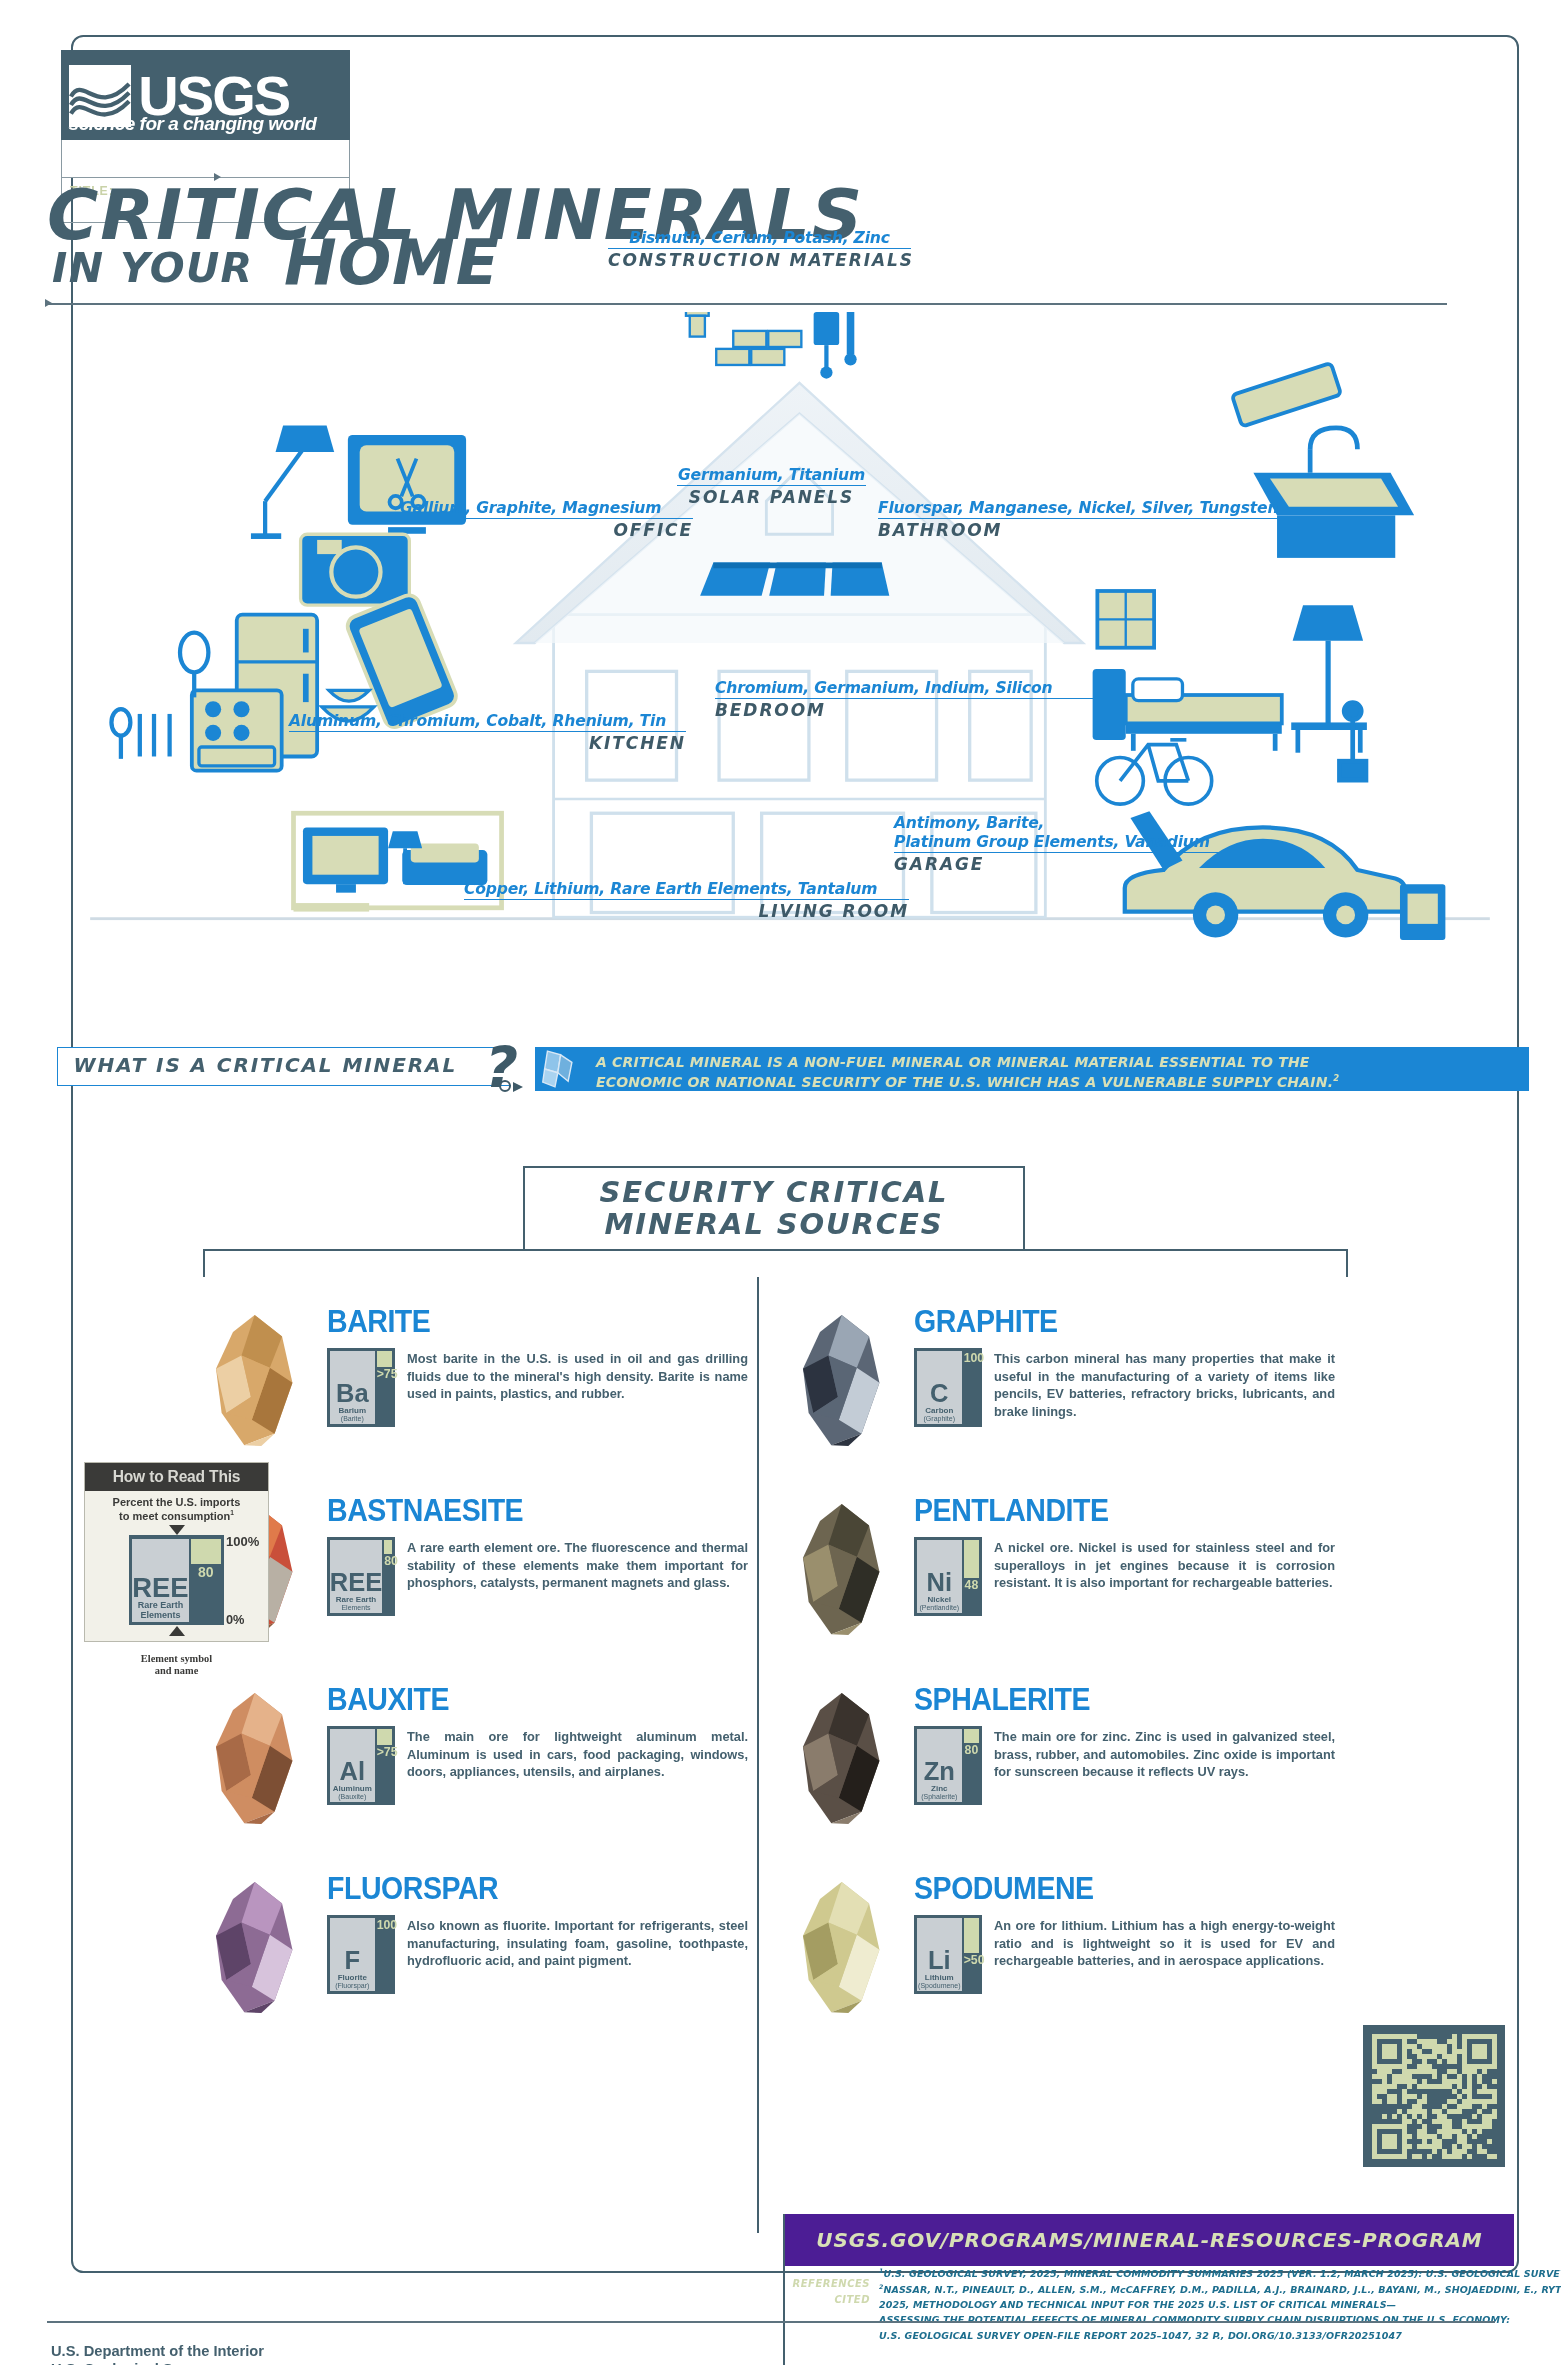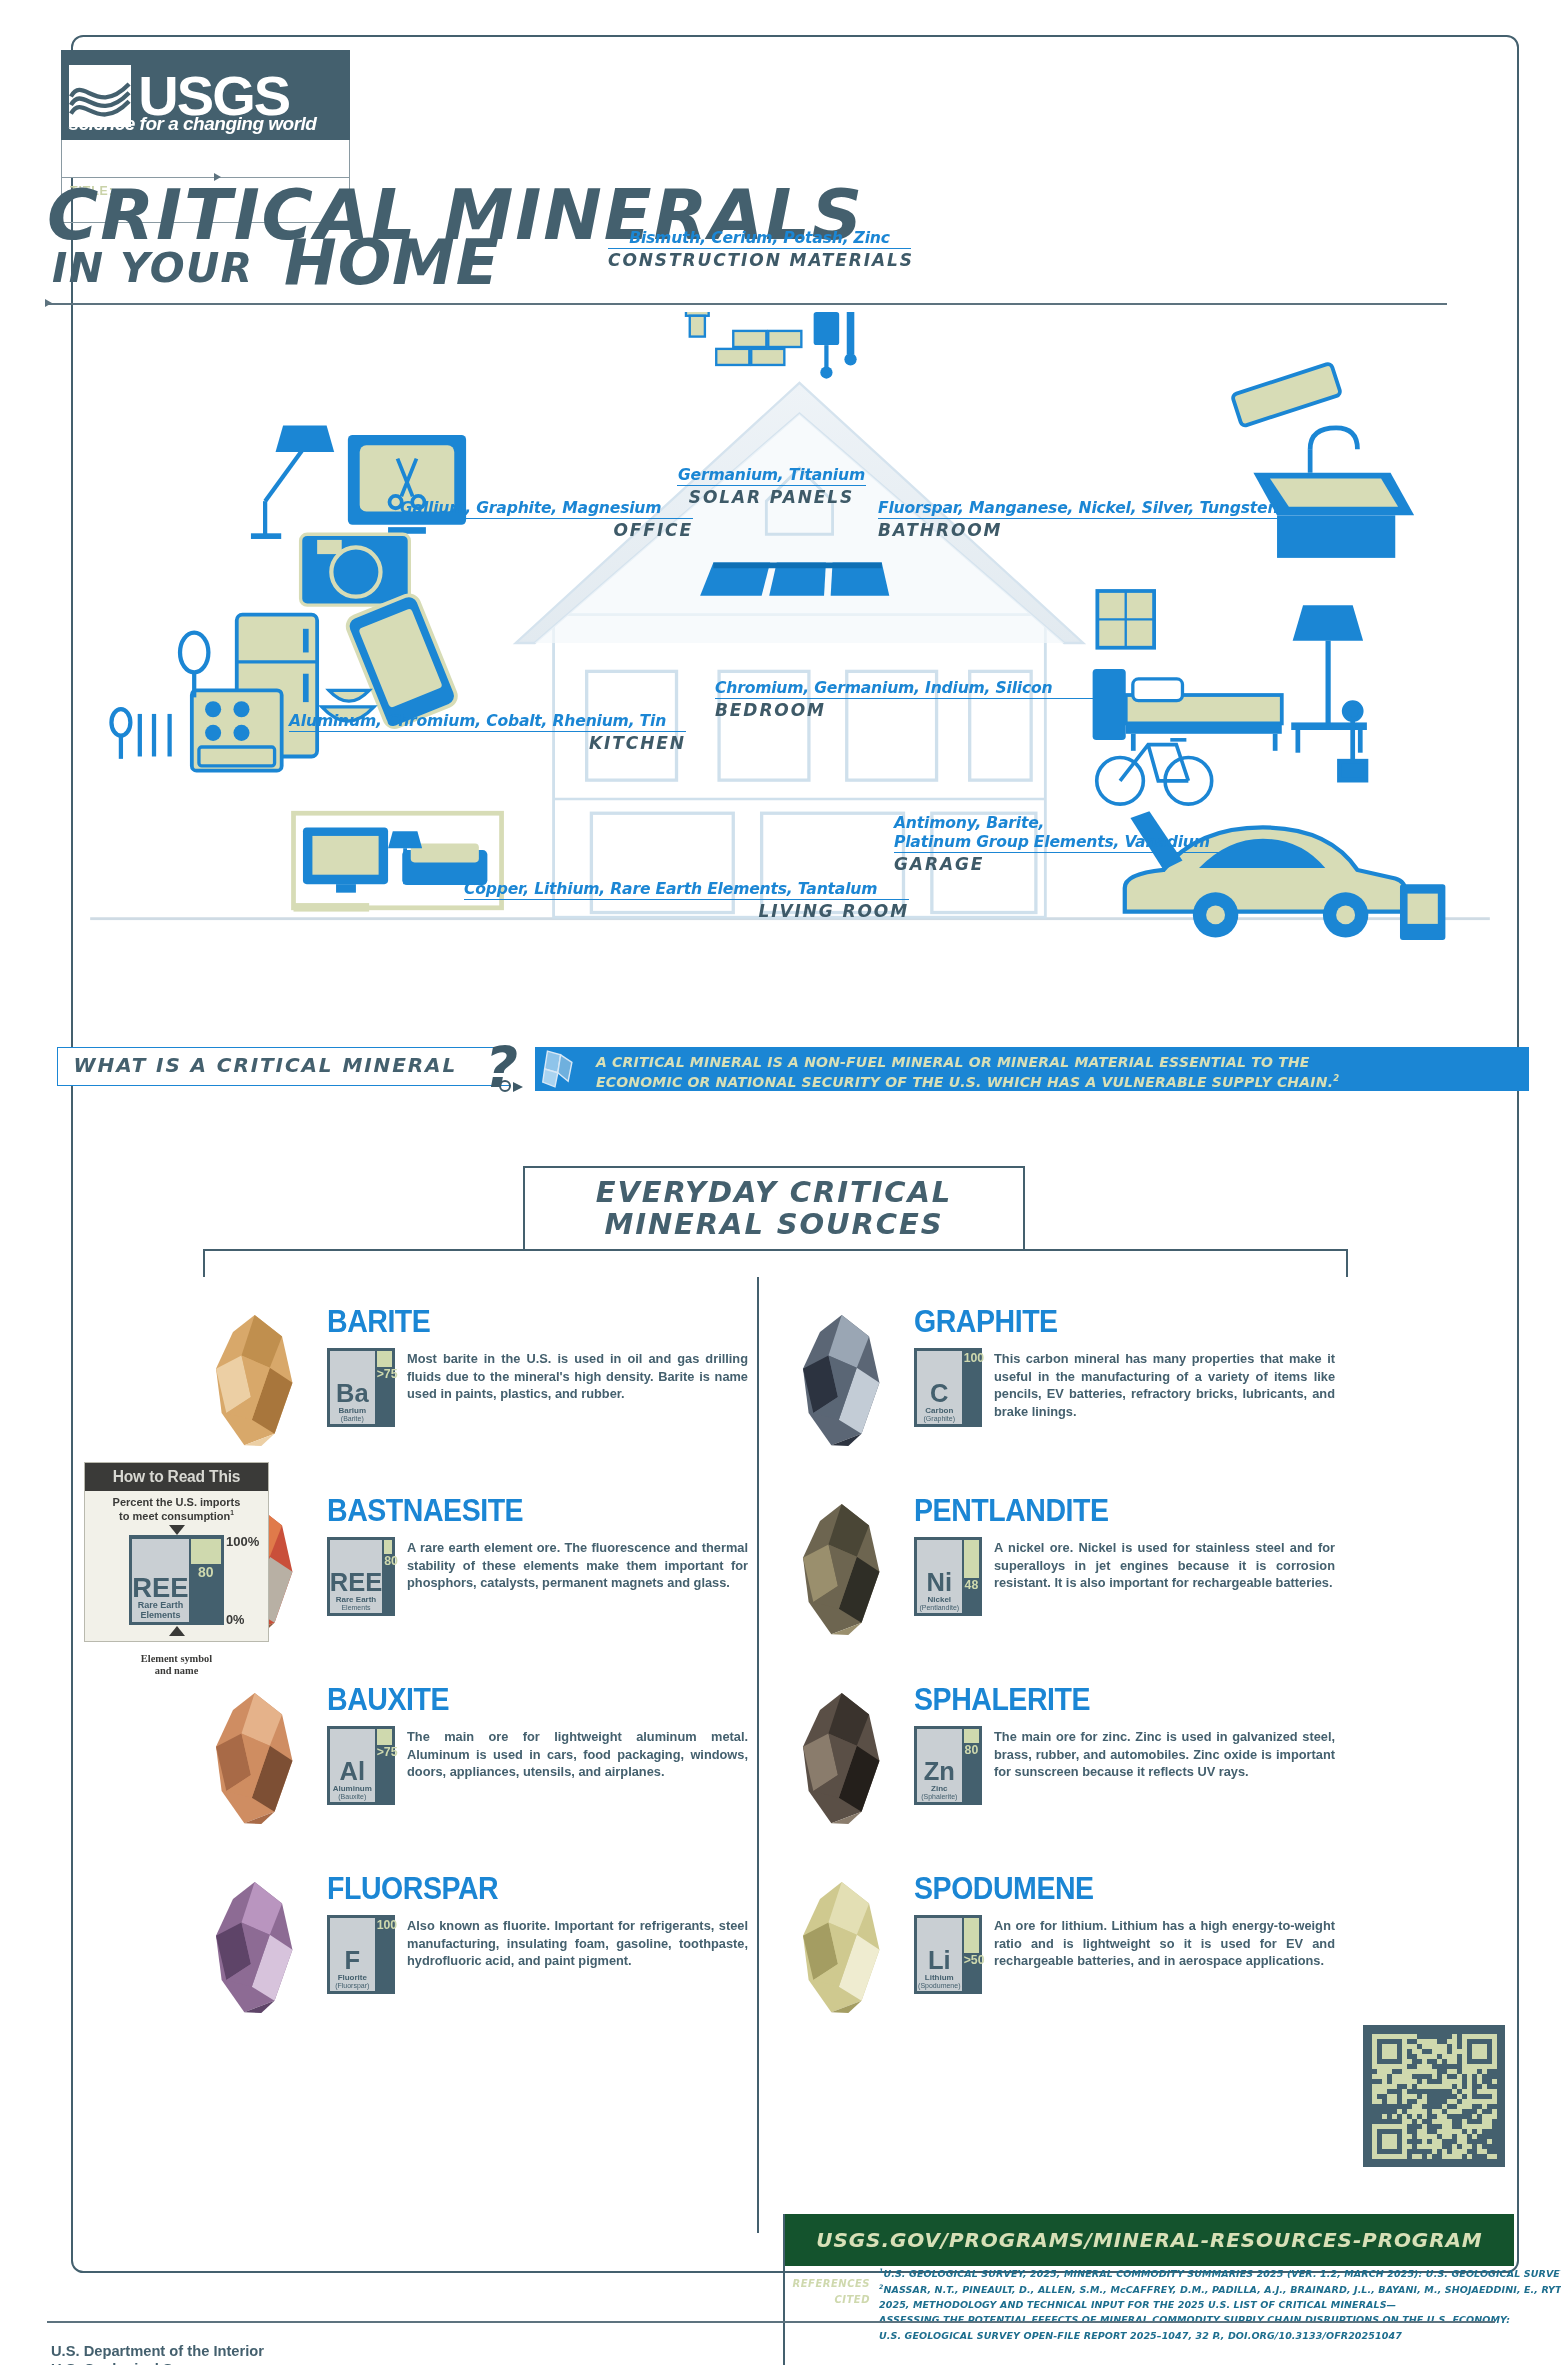--- a/index.html
+++ b/index.html
@@ -232,21 +232,21 @@
     z-index:-1;
   }
 
   
   .qr{
     position:absolute; left:1363px; top:2025px; width:142px; height:142px;
     background:#44606e; padding:8.5px;
   }
   .qr canvas, .qr .grid{ width:100%; height:100%; display:grid; }
   .url-bar{
-    position:absolute; left:785px; top:2214px; width:729px; height:52px; background:#14532d;
+    position:absolute; left:785px; top:2214px; width:729px; height:52px; background:#4c1d95;
     display:flex; align-items:center; justify-content:center;
   }
   .url-bar span{
     font-family:"DejaVu Sans", sans-serif; font-style:italic; font-weight:700;
     font-size:20px; color:#d8e0b7; letter-spacing:0.9px; white-space:nowrap;
   }
   .refs-label{
     position:absolute; left:785px; top:2276px; width:85px; text-align:right;
     font-family:"DejaVu Sans", sans-serif; font-style:italic; font-weight:700;
     font-size:10px; color:#cfd9ae; line-height:1.6; letter-spacing:0.5px;
@@ -549,21 +549,21 @@
     <polygon points="46,14 70,30 62,70 40,52" fill="#6fb0de" stroke="#d8e8f6" stroke-width="3"></polygon>
     <polygon points="12,44 40,52 34,82 8,72" fill="#a9d3f0" stroke="#d8e8f6" stroke-width="3"></polygon>
   </svg>
   <div class="wib-def">
     <div>A CRITICAL MINERAL IS A NON-FUEL MINERAL OR MINERAL MATERIAL ESSENTIAL TO THE</div>
     <div><span>ECONOMIC OR NATIONAL SECURITY OF THE U.S. WHICH HAS A VULNERABLE SUPPLY CHAIN.</span><sup>2</sup></div>
   </div>
 </div>
 
 <div class="src-header">
-  <div>EVERYDAY CRITICAL</div>
+  <div>SECURITY CRITICAL</div>
   <div>MINERAL SOURCES</div>
 </div>
 <div class="src-bracket-l"></div>
 <div class="src-bracket-r"></div>
 <div class="src-bracket-ld"></div>
 <div class="src-bracket-rd"></div>
 <div class="divider"></div>
 
 <div class="cards">
   <div class="col col-left" id="col-left">

